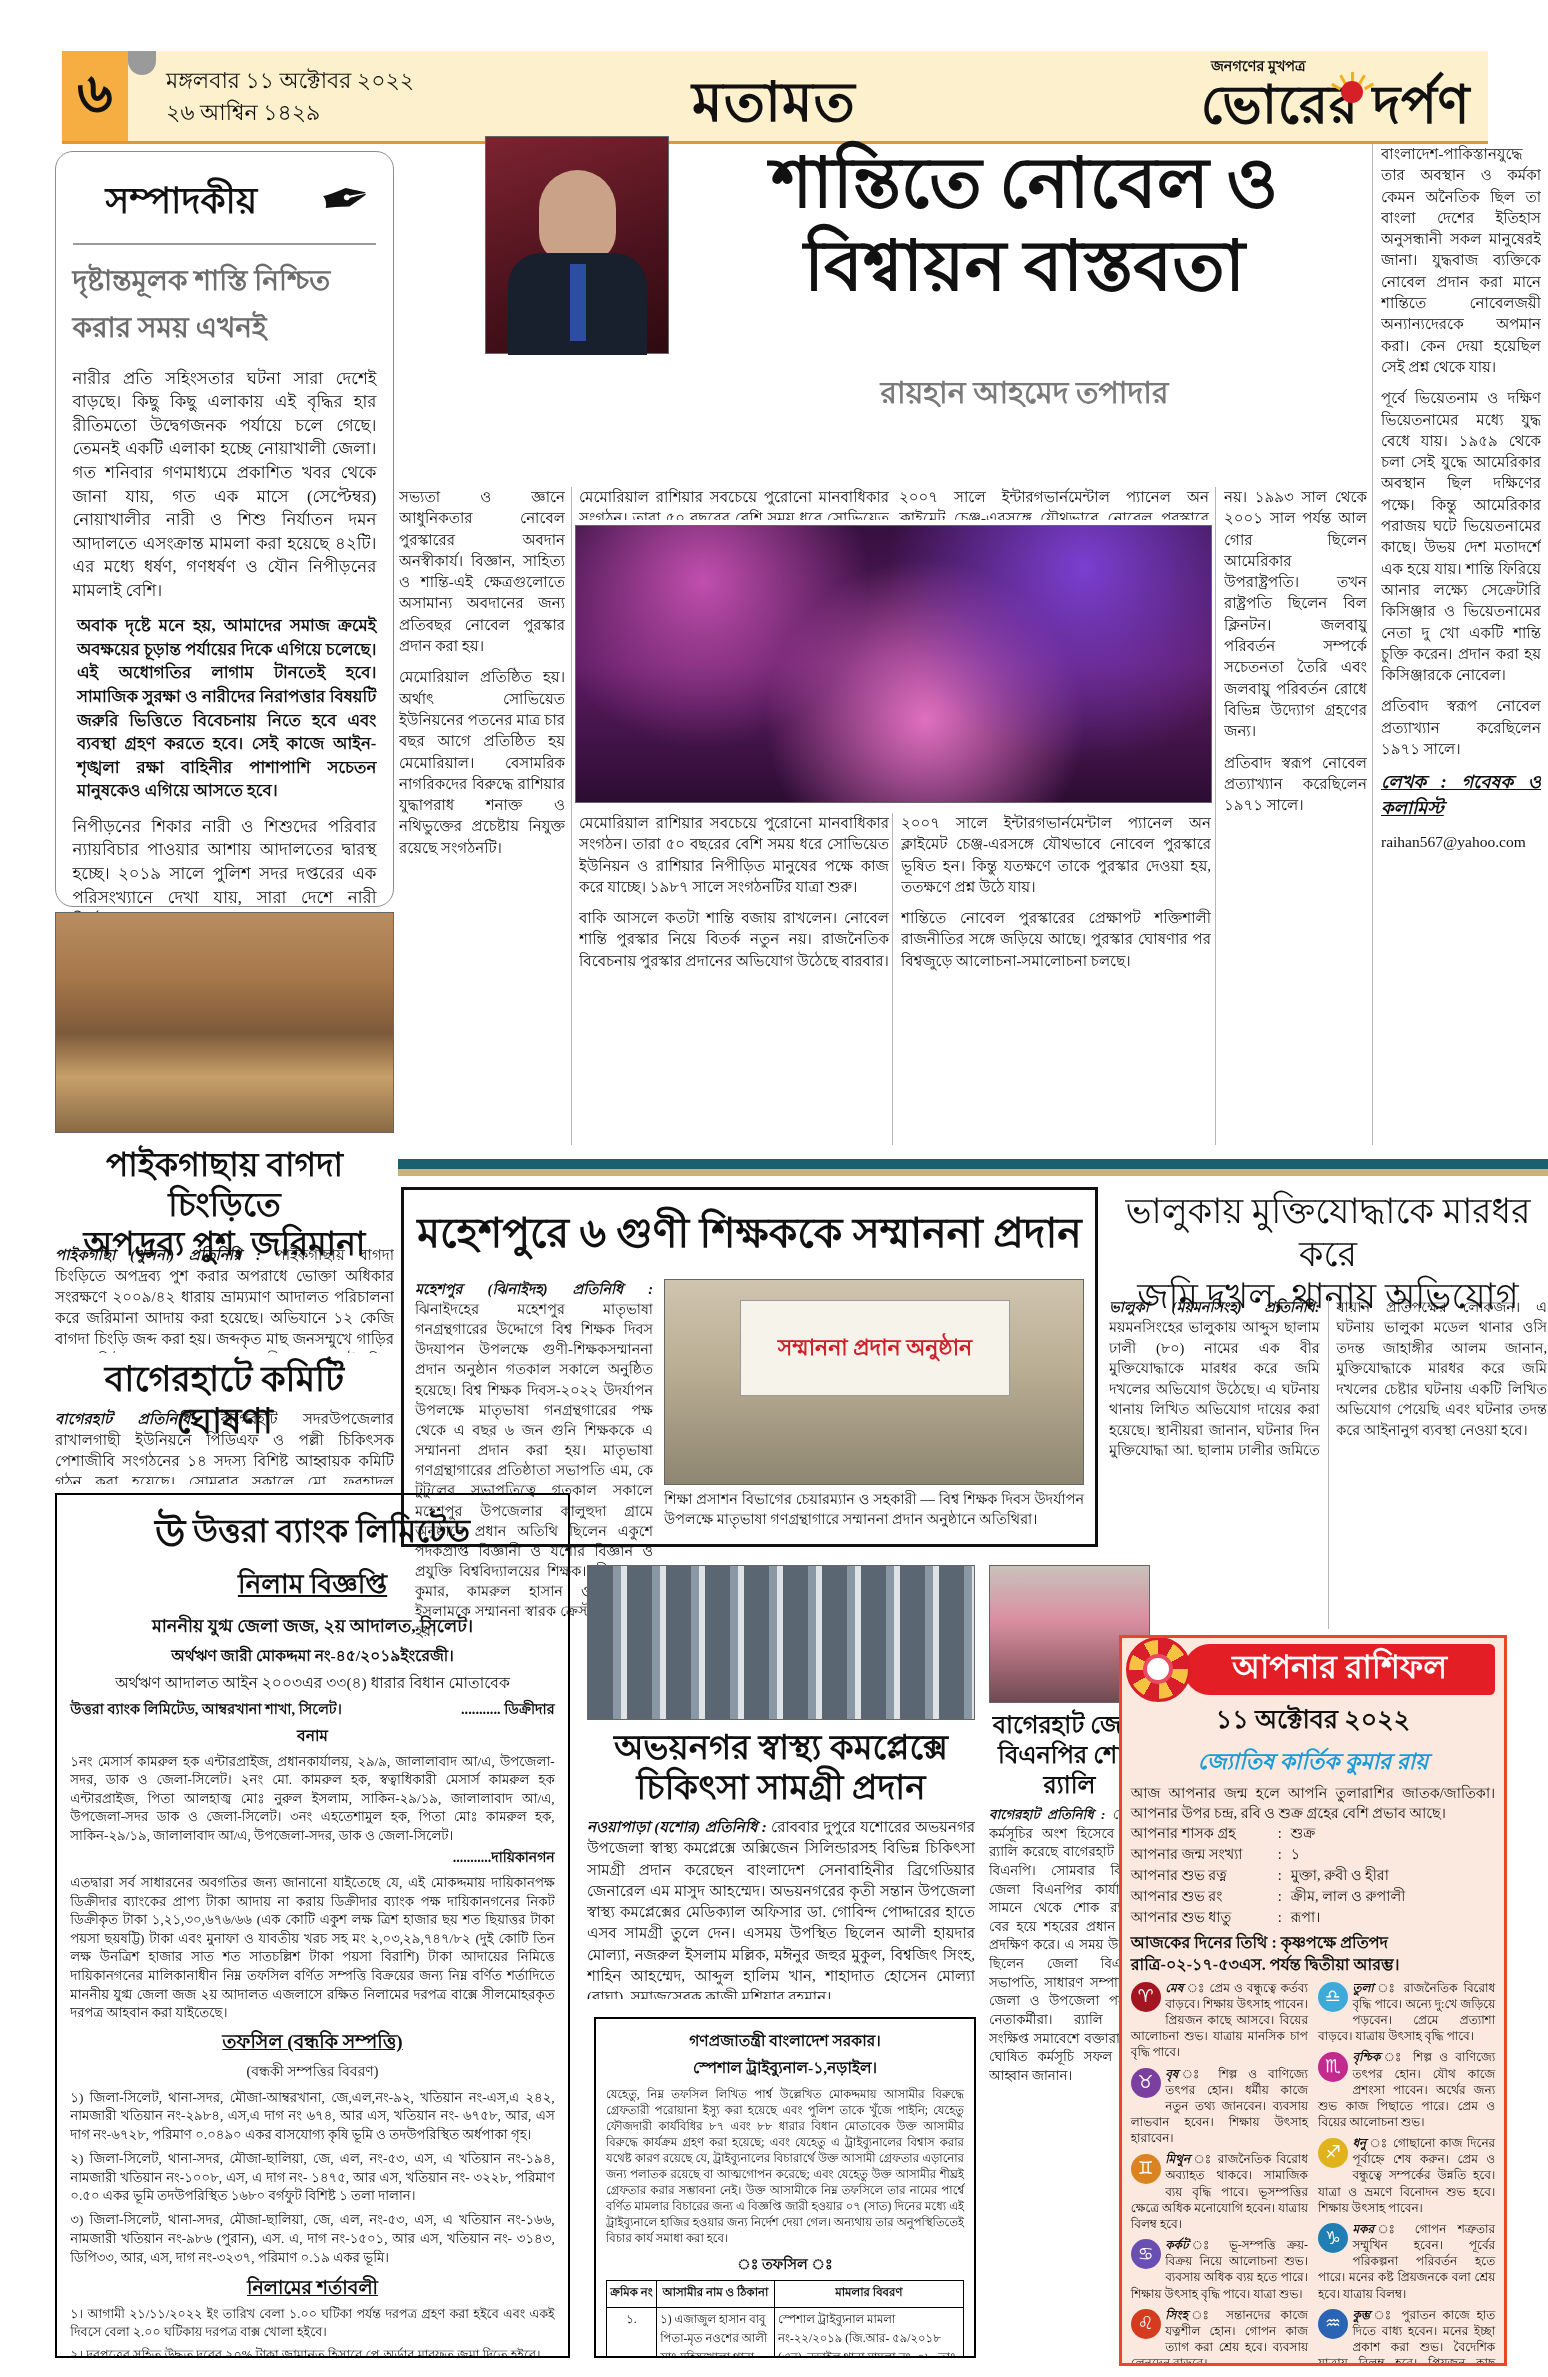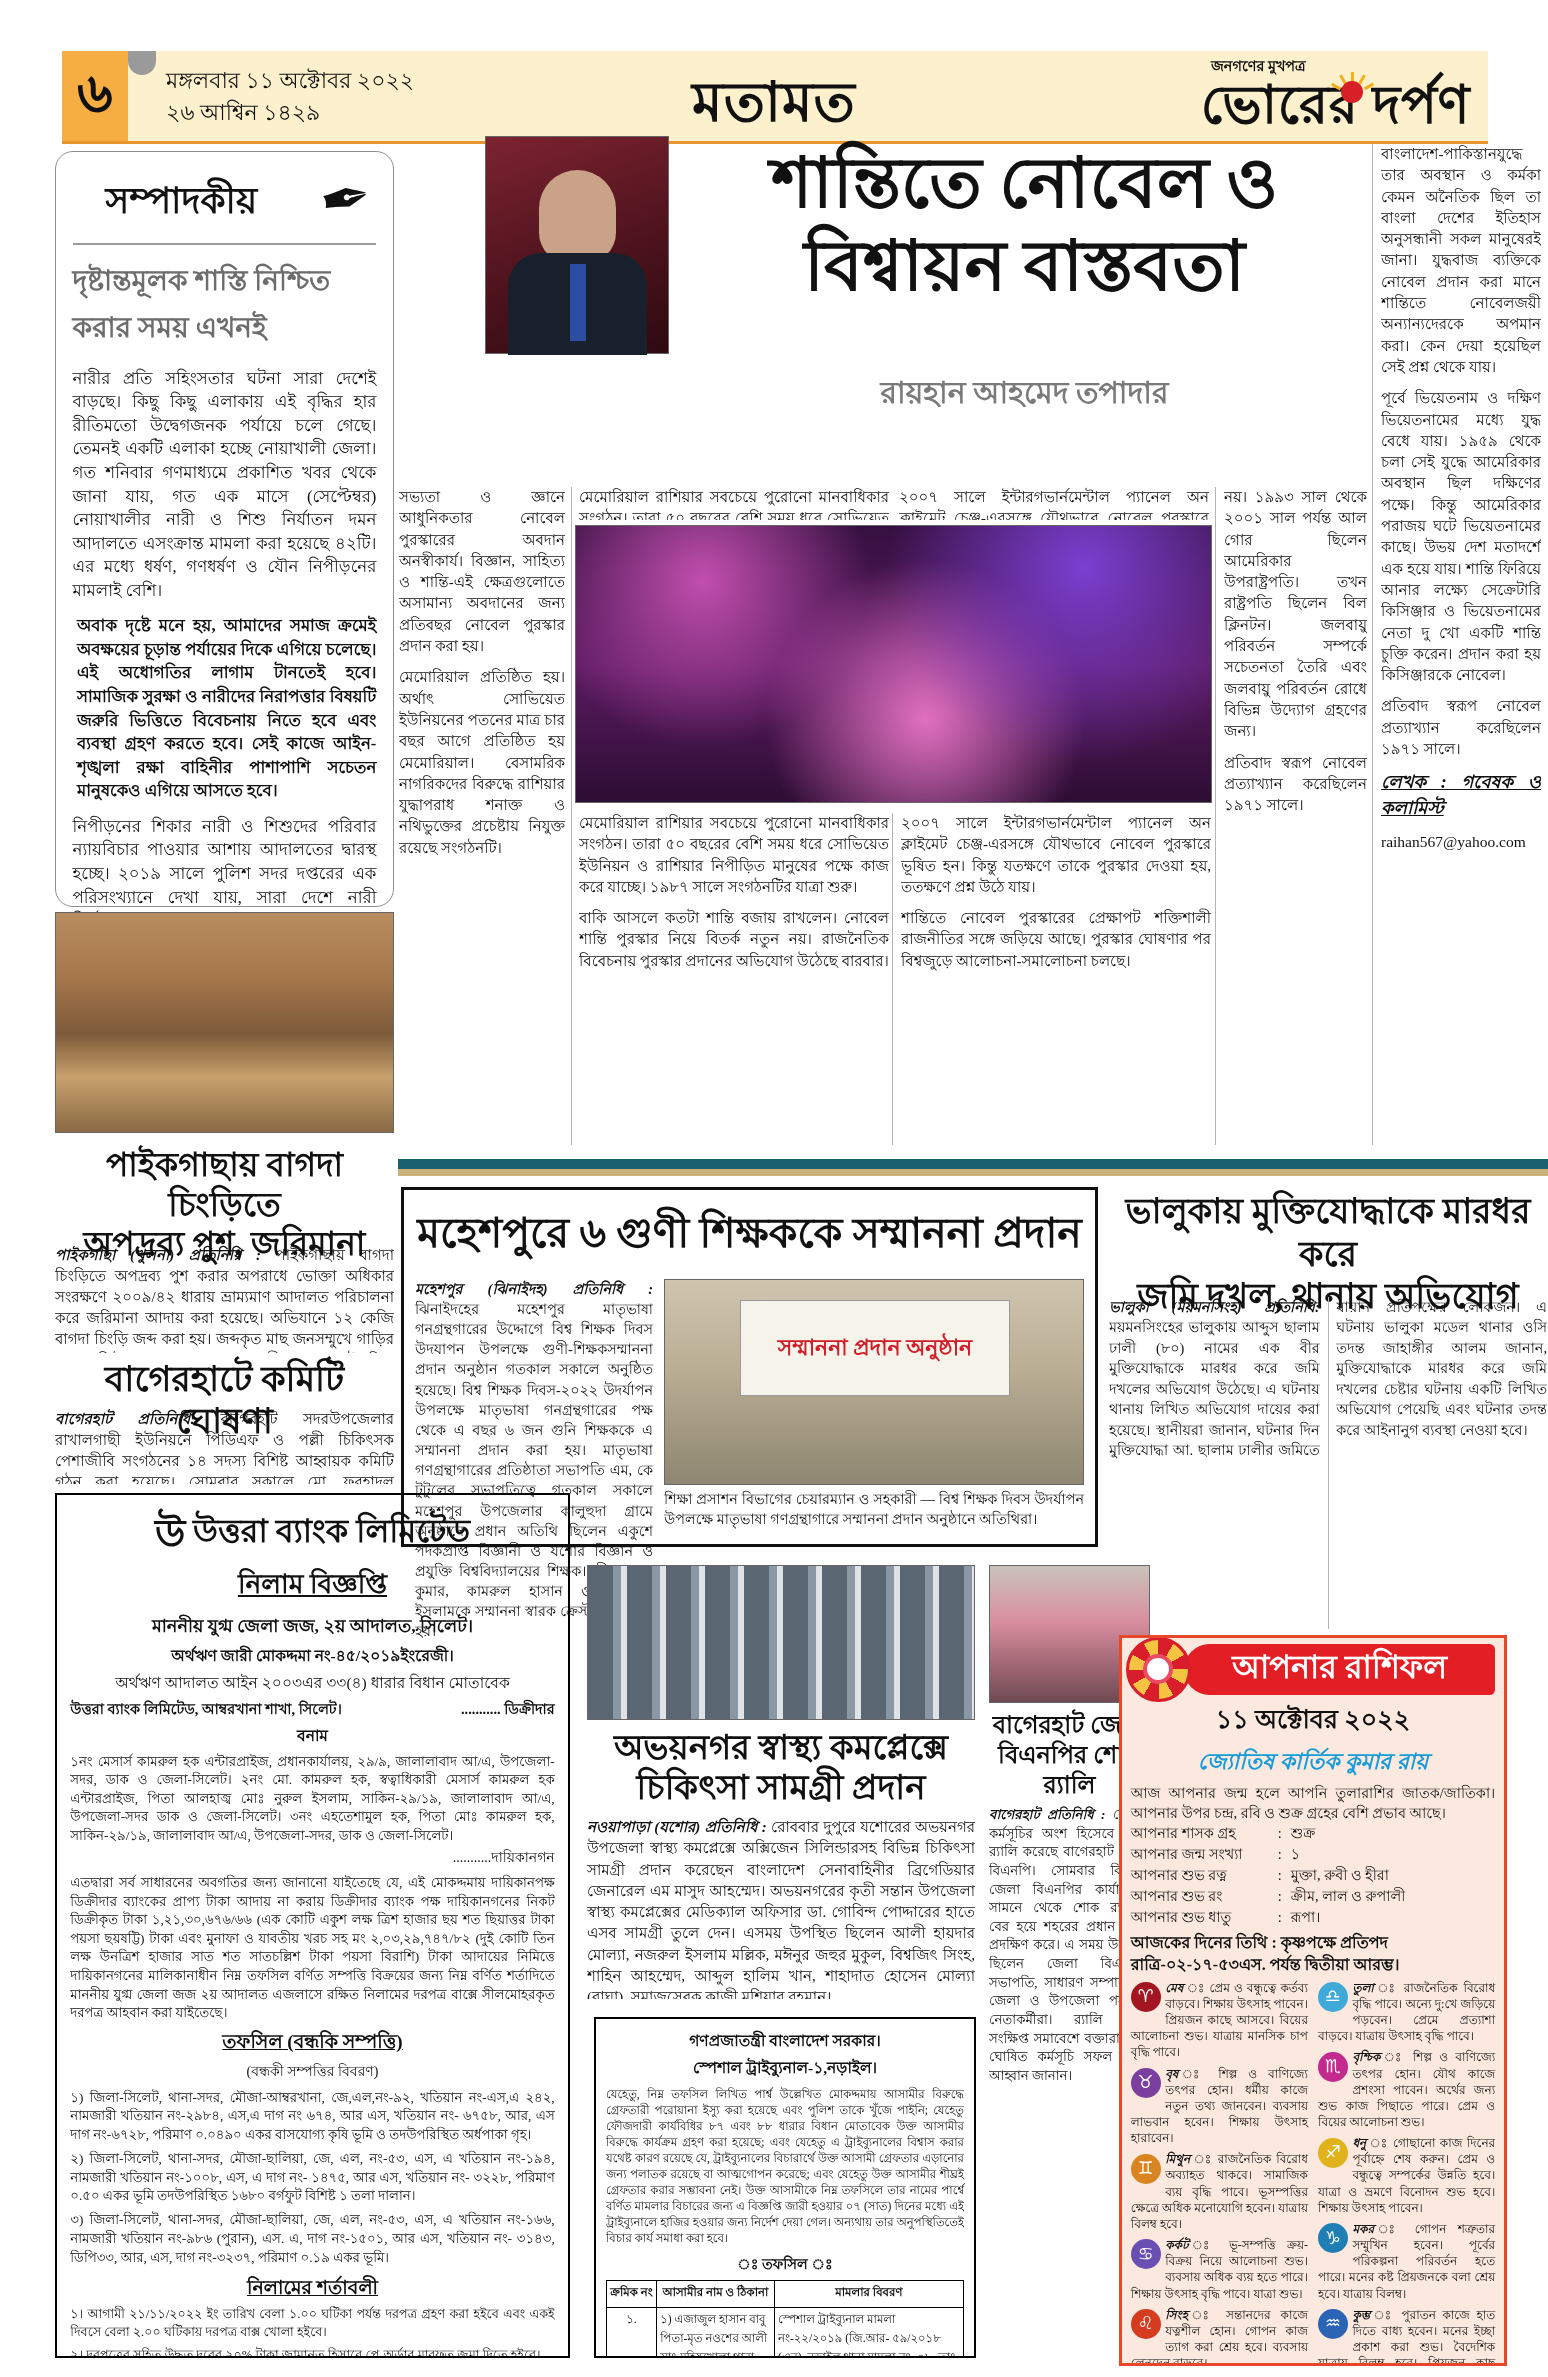--- a/index.html
+++ b/index.html
@@ -63,21 +63,21 @@
   .div-teal{left:398px;top:1159px;width:1150px;height:10px;background:#1b606f;}
   .div-tan{left:398px;top:1169px;width:1150px;height:6.6px;background:#c9b27c;}
   
   .mbox{left:401px;top:1187px;width:697px;height:360px;border:3.3px solid #101010;box-sizing:border-box;padding:7.7px 11px;}
   .mhead{font-size:41px;font-weight:bold;text-align:center;margin:3.3px 0 8.8px 0;}
   .mrow{display:flex;gap:11px;}
   .mtext{width:238px;font-size:14.4px;line-height:1.4;}
   .mphoto{width:420px;height:206px;}
   .mcap{margin-top:5.5px;width:420px;}
   
-  .bhead{left:1109px;top:1191px;width:438px;text-align:center;font-size:35px;font-weight:bold;line-height:1.22;}
+  .bhead{left:1109px;top:1191px;width:438px;text-align:center;font-size:35px;font-weight:normal;line-height:1.22;}
   .bbody{left:1109px;top:1297px;width:438px;height:332px;column-count:2;column-gap:16.6px;column-rule:1.1px solid #b5b5b5;
          font-size:14.4px;line-height:1.42;overflow:hidden;}
   .bylinline{font-weight:bold;font-style:italic;}
   
   .ahead{font-size:34px;font-weight:bold;text-align:center;line-height:1.2;margin:7.7px 0;}
   .nbox{left:594px;top:2017px;width:382px;height:341px;border:2.2px solid #000;box-sizing:border-box;padding:8.8px 10px;overflow:hidden;}
   .ntitle{font-size:15.5px;font-weight:bold;text-align:center;margin:1.1px 0;}
   .nlegal{font-size:11.6px;line-height:1.38;margin:5.5px 0;}
   .nsched{font-size:14.4px;font-weight:bold;text-align:center;margin:3.3px 0;}
   table.ntab{width:100%;border-collapse:collapse;font-size:11.6px;}
@@ -190,21 +190,21 @@
     <div class="auctitle">নিলাম বিজ্ঞপ্তি</div>
     <div class="aucline">মাননীয় যুগ্ম জেলা জজ, ২য় আদালত, সিলেট।</div>
     <div class="aucline2">অর্থঋণ জারী মোকদ্দমা নং-৪৫/২০১৯ইংরেজী।</div>
     <div class="aucline2" style="font-weight:normal;">অর্থঋণ আদালত আইন ২০০৩এর ৩৩(৪) ধারার বিধান মোতাবেক</div>
     <div class="vsrow">
       <span>উত্তরা ব্যাংক লিমিটেড, আম্বরখানা শাখা, সিলেট।</span>
       <span>........... ডিক্রীদার</span>
     </div>
     <div class="ctr bold" style="font-size:15.5px;margin:2.2px 0;">বনাম</div>
     <div class="aucsmall jt">১নং মেসার্স কামরুল হক এন্টারপ্রাইজ, প্রধানকার্যালয়, ২৯/৯, জালালাবাদ আ/এ, উপজেলা-সদর, ডাক ও জেলা-সিলেট। ২নং মো. কামরুল হক, স্বত্বাধিকারী মেসার্স কামরুল হক এন্টারপ্রাইজ, পিতা আলহাজ্ব মোঃ নুরুল ইসলাম, সাকিন-২৯/১৯, জালালাবাদ আ/এ, উপজেলা-সদর ডাক ও জেলা-সিলেট। ৩নং এহতেশামুল হক, পিতা মোঃ কামরুল হক, সাকিন-২৯/১৯, জালালাবাদ আ/এ, উপজেলা-সদর, ডাক ও জেলা-সিলেট।</div>
-    <div style="text-align:right;font-size:14px;font-weight:normal;">...........দায়িকানগন</div>
+    <div style="text-align:right;font-size:14px;font-weight:bold;">...........দায়িকানগন</div>
     <div class="aucsmall jt" style="margin-top:4.4px;">এতদ্বারা সর্ব সাধারনের অবগতির জন্য জানানো যাইতেছে যে, এই মোকদ্দমায় দায়িকানপক্ষ ডিক্রীদার ব্যাংকের প্রাপ্য টাকা আদায় না করায় ডিক্রীদার ব্যাংক পক্ষ দায়িকানগনের নিকট ডিক্রীকৃত টাকা ১,২১,৩০,৬৭৬/৬৬ (এক কোটি একুশ লক্ষ ত্রিশ হাজার ছয় শত ছিয়াত্তর টাকা পয়সা ছয়ষট্টি) টাকা এবং মুনাফা ও যাবতীয় খরচ সহ মং ২,০৩,২৯,৭৪৭/৮২ (দুই কোটি তিন লক্ষ উনত্রিশ হাজার সাত শত সাতচল্লিশ টাকা পয়সা বিরাশি) টাকা আদায়ের নিমিত্তে দায়িকানগনের মালিকানাধীন নিম্ন তফসিল বর্ণিত সম্পত্তি বিক্রয়ের জন্য নিম্ন বর্ণিত শর্তাদিতে মাননীয় যুগ্ম জেলা জজ ২য় আদালত এজলাসে রক্ষিত নিলামের দরপত্র বাক্সে সীলমোহরকৃত দরপত্র আহবান করা যাইতেছে।</div>
     <div class="schedtitle">তফসিল (বন্ধকি সম্পত্তি)</div>
     <div class="schedsub">(বন্ধকী সম্পত্তির বিবরণ)</div>
     <div class="aucsmall jt">
       <p>১) জিলা-সিলেট, থানা-সদর, মৌজা-আম্বরখানা, জে,এল,নং-৯২, খতিয়ান নং-এস,এ ২৪২, নামজারী খতিয়ান নং-২৯৮৪, এস,এ দাগ নং ৬৭৪, আর এস, খতিয়ান নং- ৬৭৫৮, আর, এস দাগ নং-৬৭২৮, পরিমাণ ০.০৪৯০ একর বাসযোগ্য কৃষি ভূমি ও তদউপরিস্থিত অর্ধপাকা গৃহ।</p>
       <p>২) জিলা-সিলেট, থানা-সদর, মৌজা-ছালিয়া, জে, এল, নং-৫৩, এস, এ খতিয়ান নং-১৯৪, নামজারী খতিয়ান নং-১০০৮, এস, এ দাগ নং- ১৪৭৫, আর এস, খতিয়ান নং- ৩২২৮, পরিমাণ ০.৫০ একর ভূমি তদউপরিস্থিত ১৬৮০ বর্গফুট বিশিষ্ট ১ তলা দালান।</p>
       <p>৩) জিলা-সিলেট, থানা-সদর, মৌজা-ছালিয়া, জে, এল, নং-৫৩, এস, এ খতিয়ান নং-১৬৬, নামজারী খতিয়ান নং-৯৮৬ (পুরান), এস. এ, দাগ নং-১৫০১, আর এস, খতিয়ান নং- ৩১৪৩, ডিপি৩৩, আর, এস, দাগ নং-৩২৩৭, পরিমাণ ০.১৯ একর ভূমি।</p>
     </div>
     <div class="schedtitle">নিলামের শর্তাবলী</div>
     <div class="aucsmall jt" style="font-size:12.7px;">

